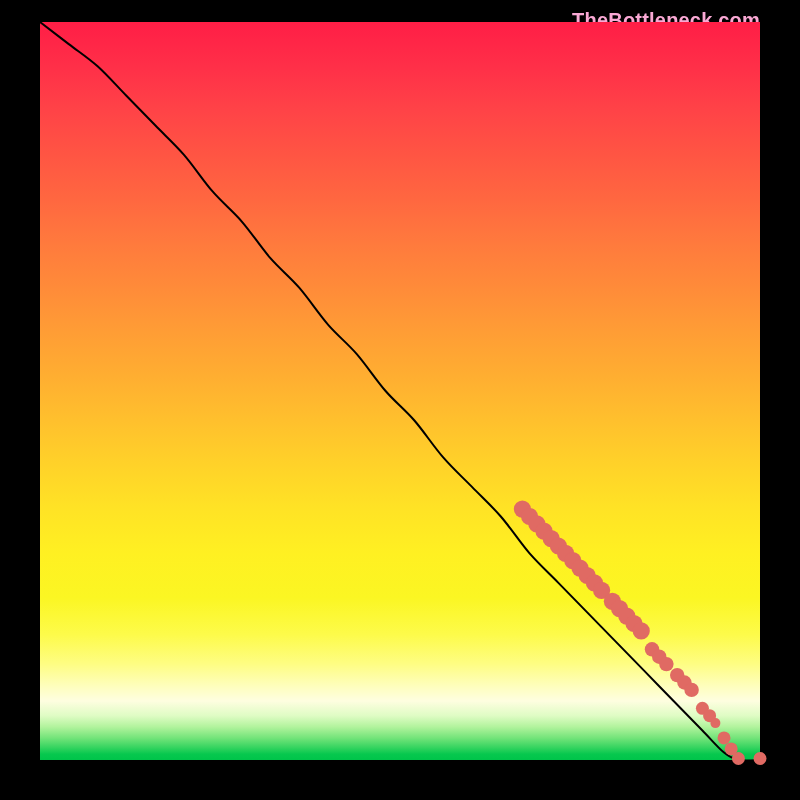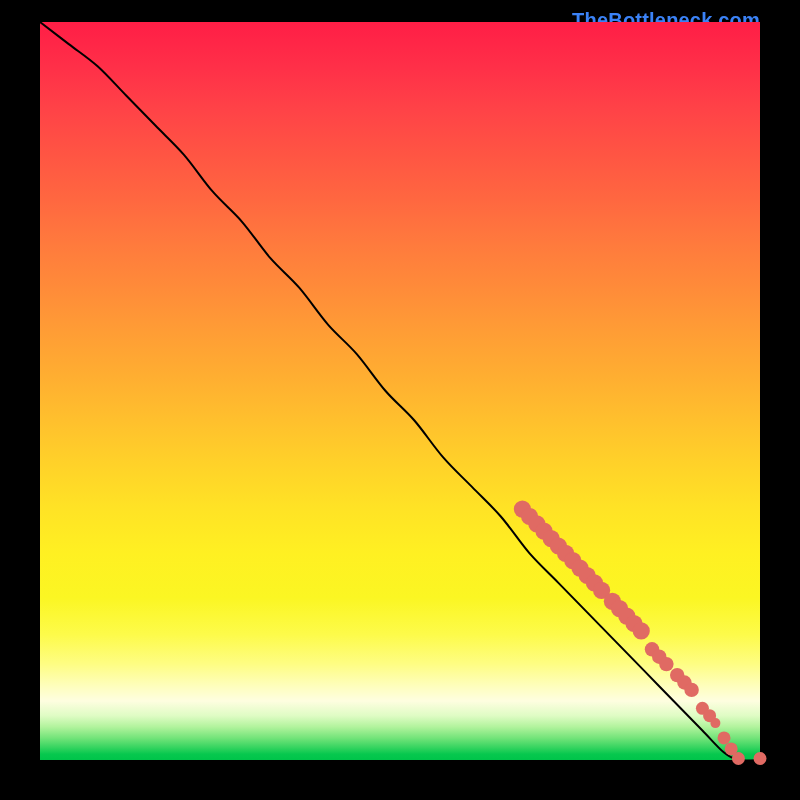--- a/index.html
+++ b/index.html
@@ -50,21 +50,21 @@
       #07c84e 99.2%,
       #00c44a 100%
     );
   }
   .attribution {
     position: absolute;
     top: 9px;
     right: 40px;
     font-size: 20px;
     font-weight: 600;
-    color: #3b82f6;
+    color: #f9a8d4;
     letter-spacing: 0.2px;
     margin-left: 12px;
   }
   svg.curve {
     position: absolute;
     left: 0;
     top: 0;
     width: 720px;
     height: 738px;
     overflow: visible;

